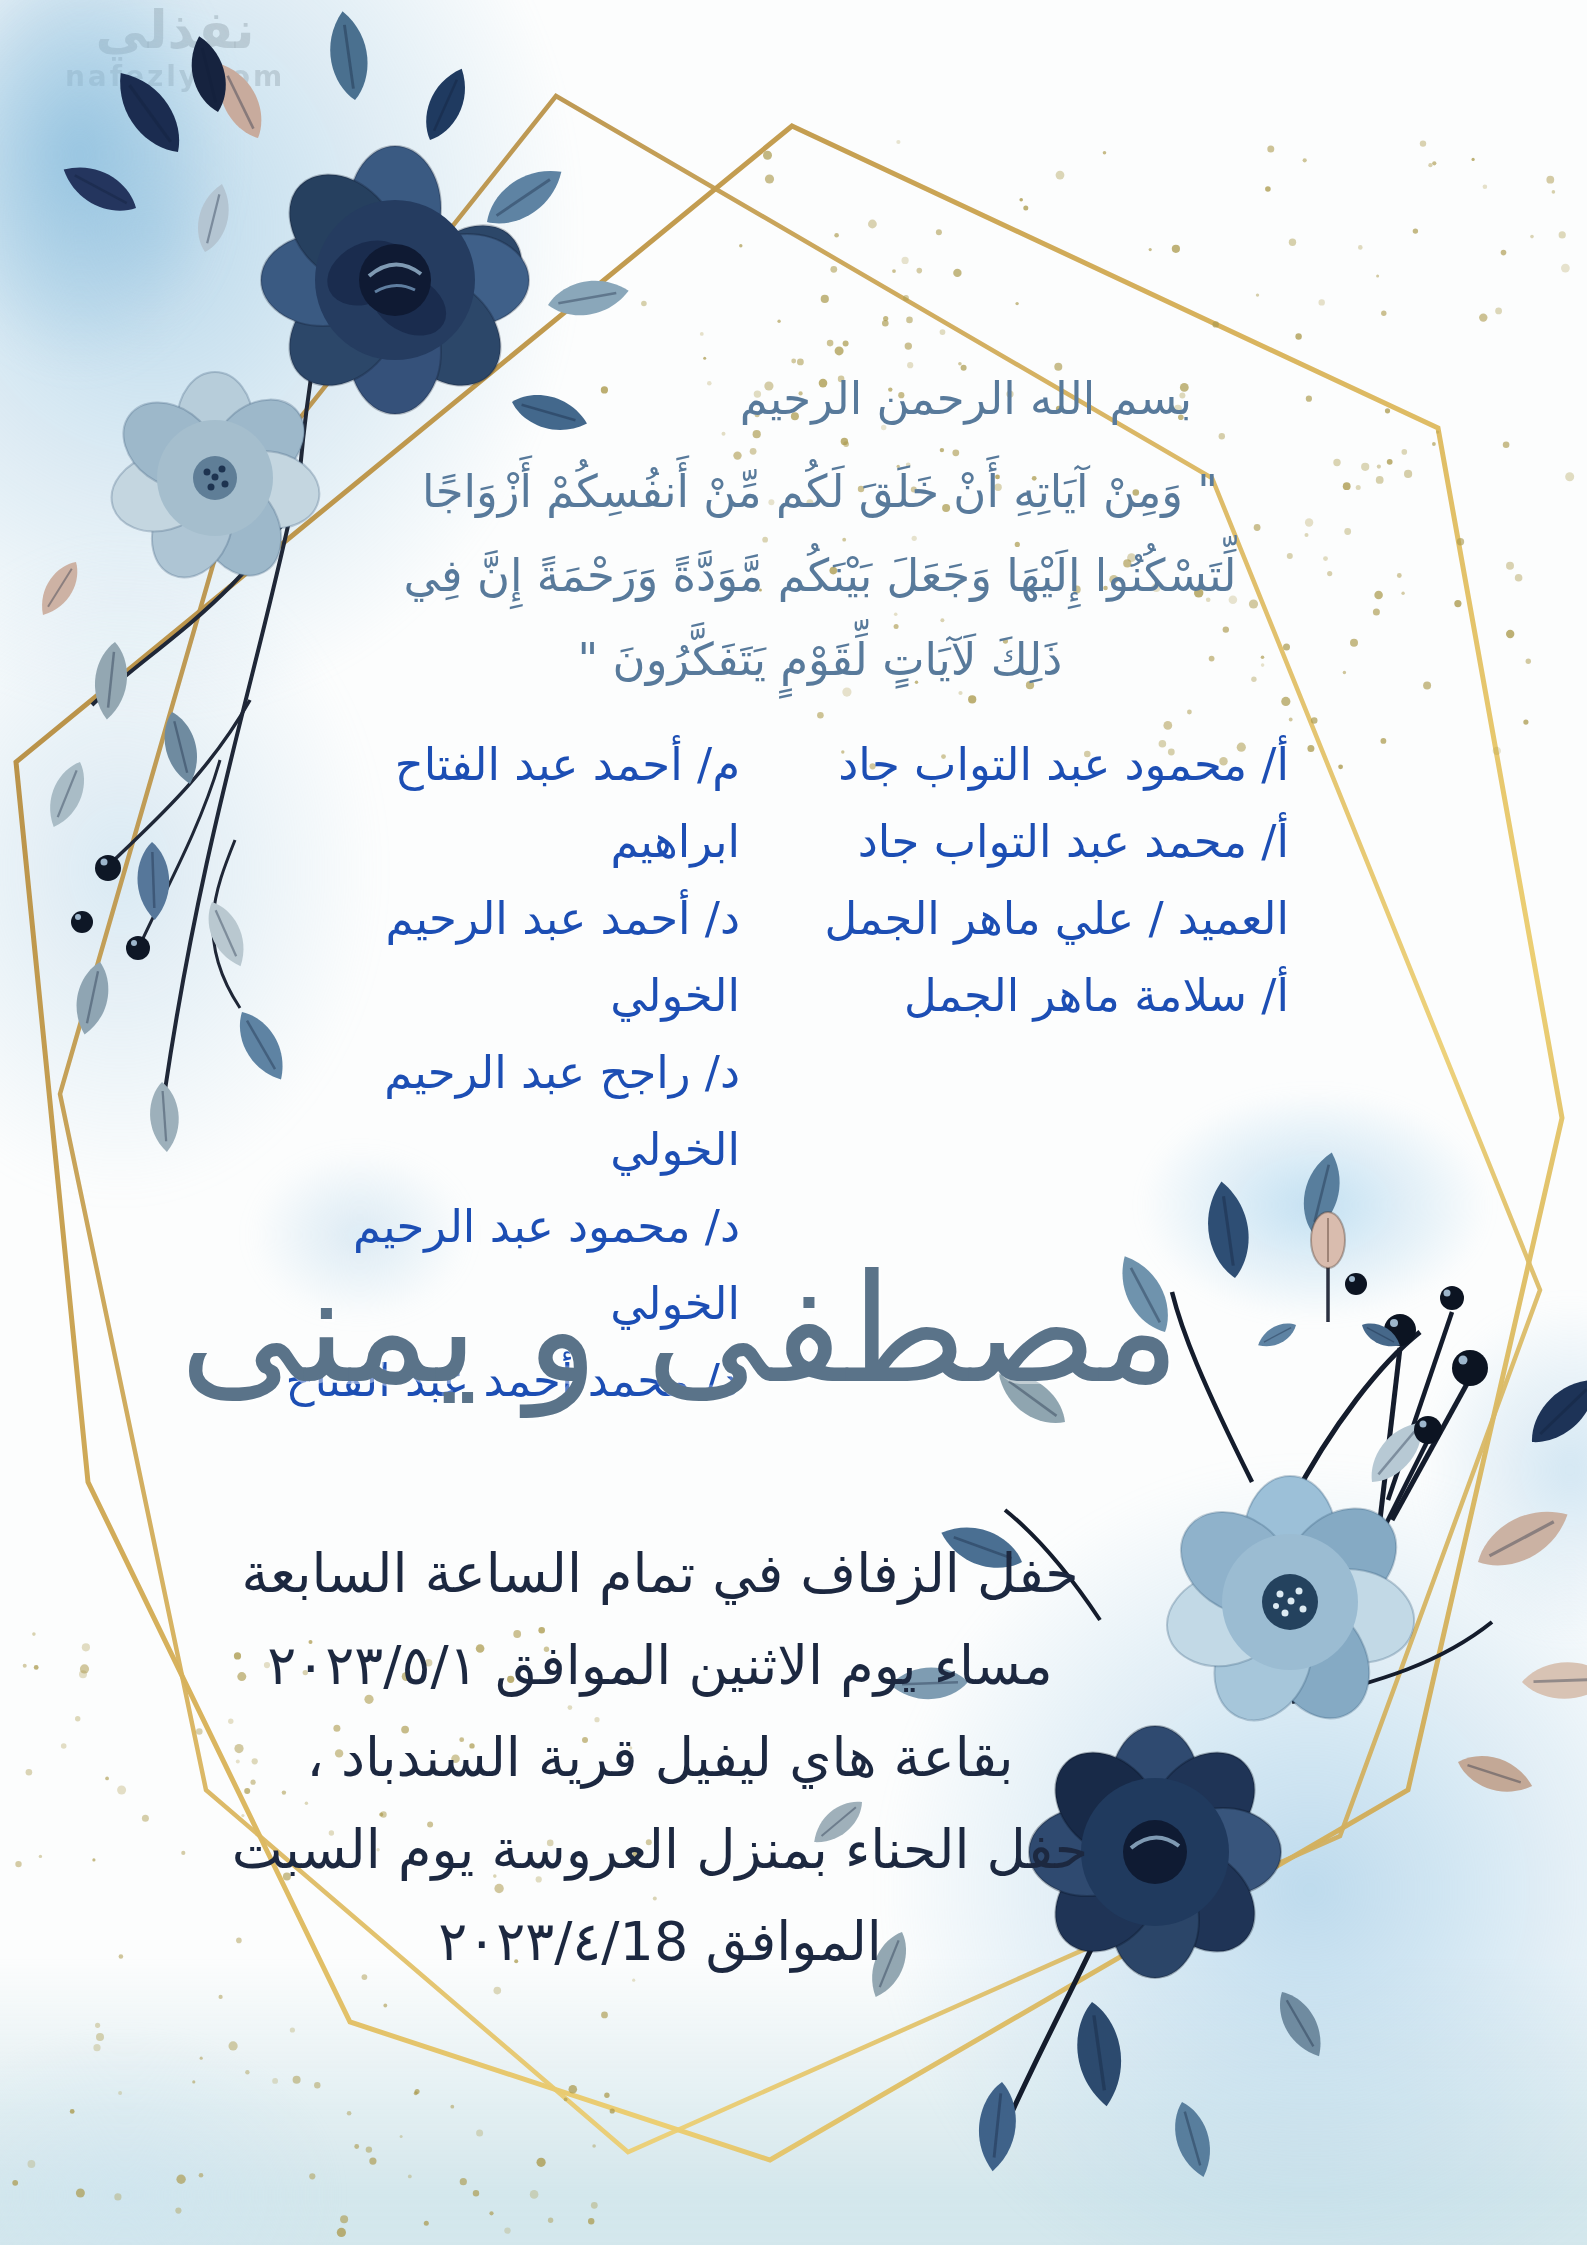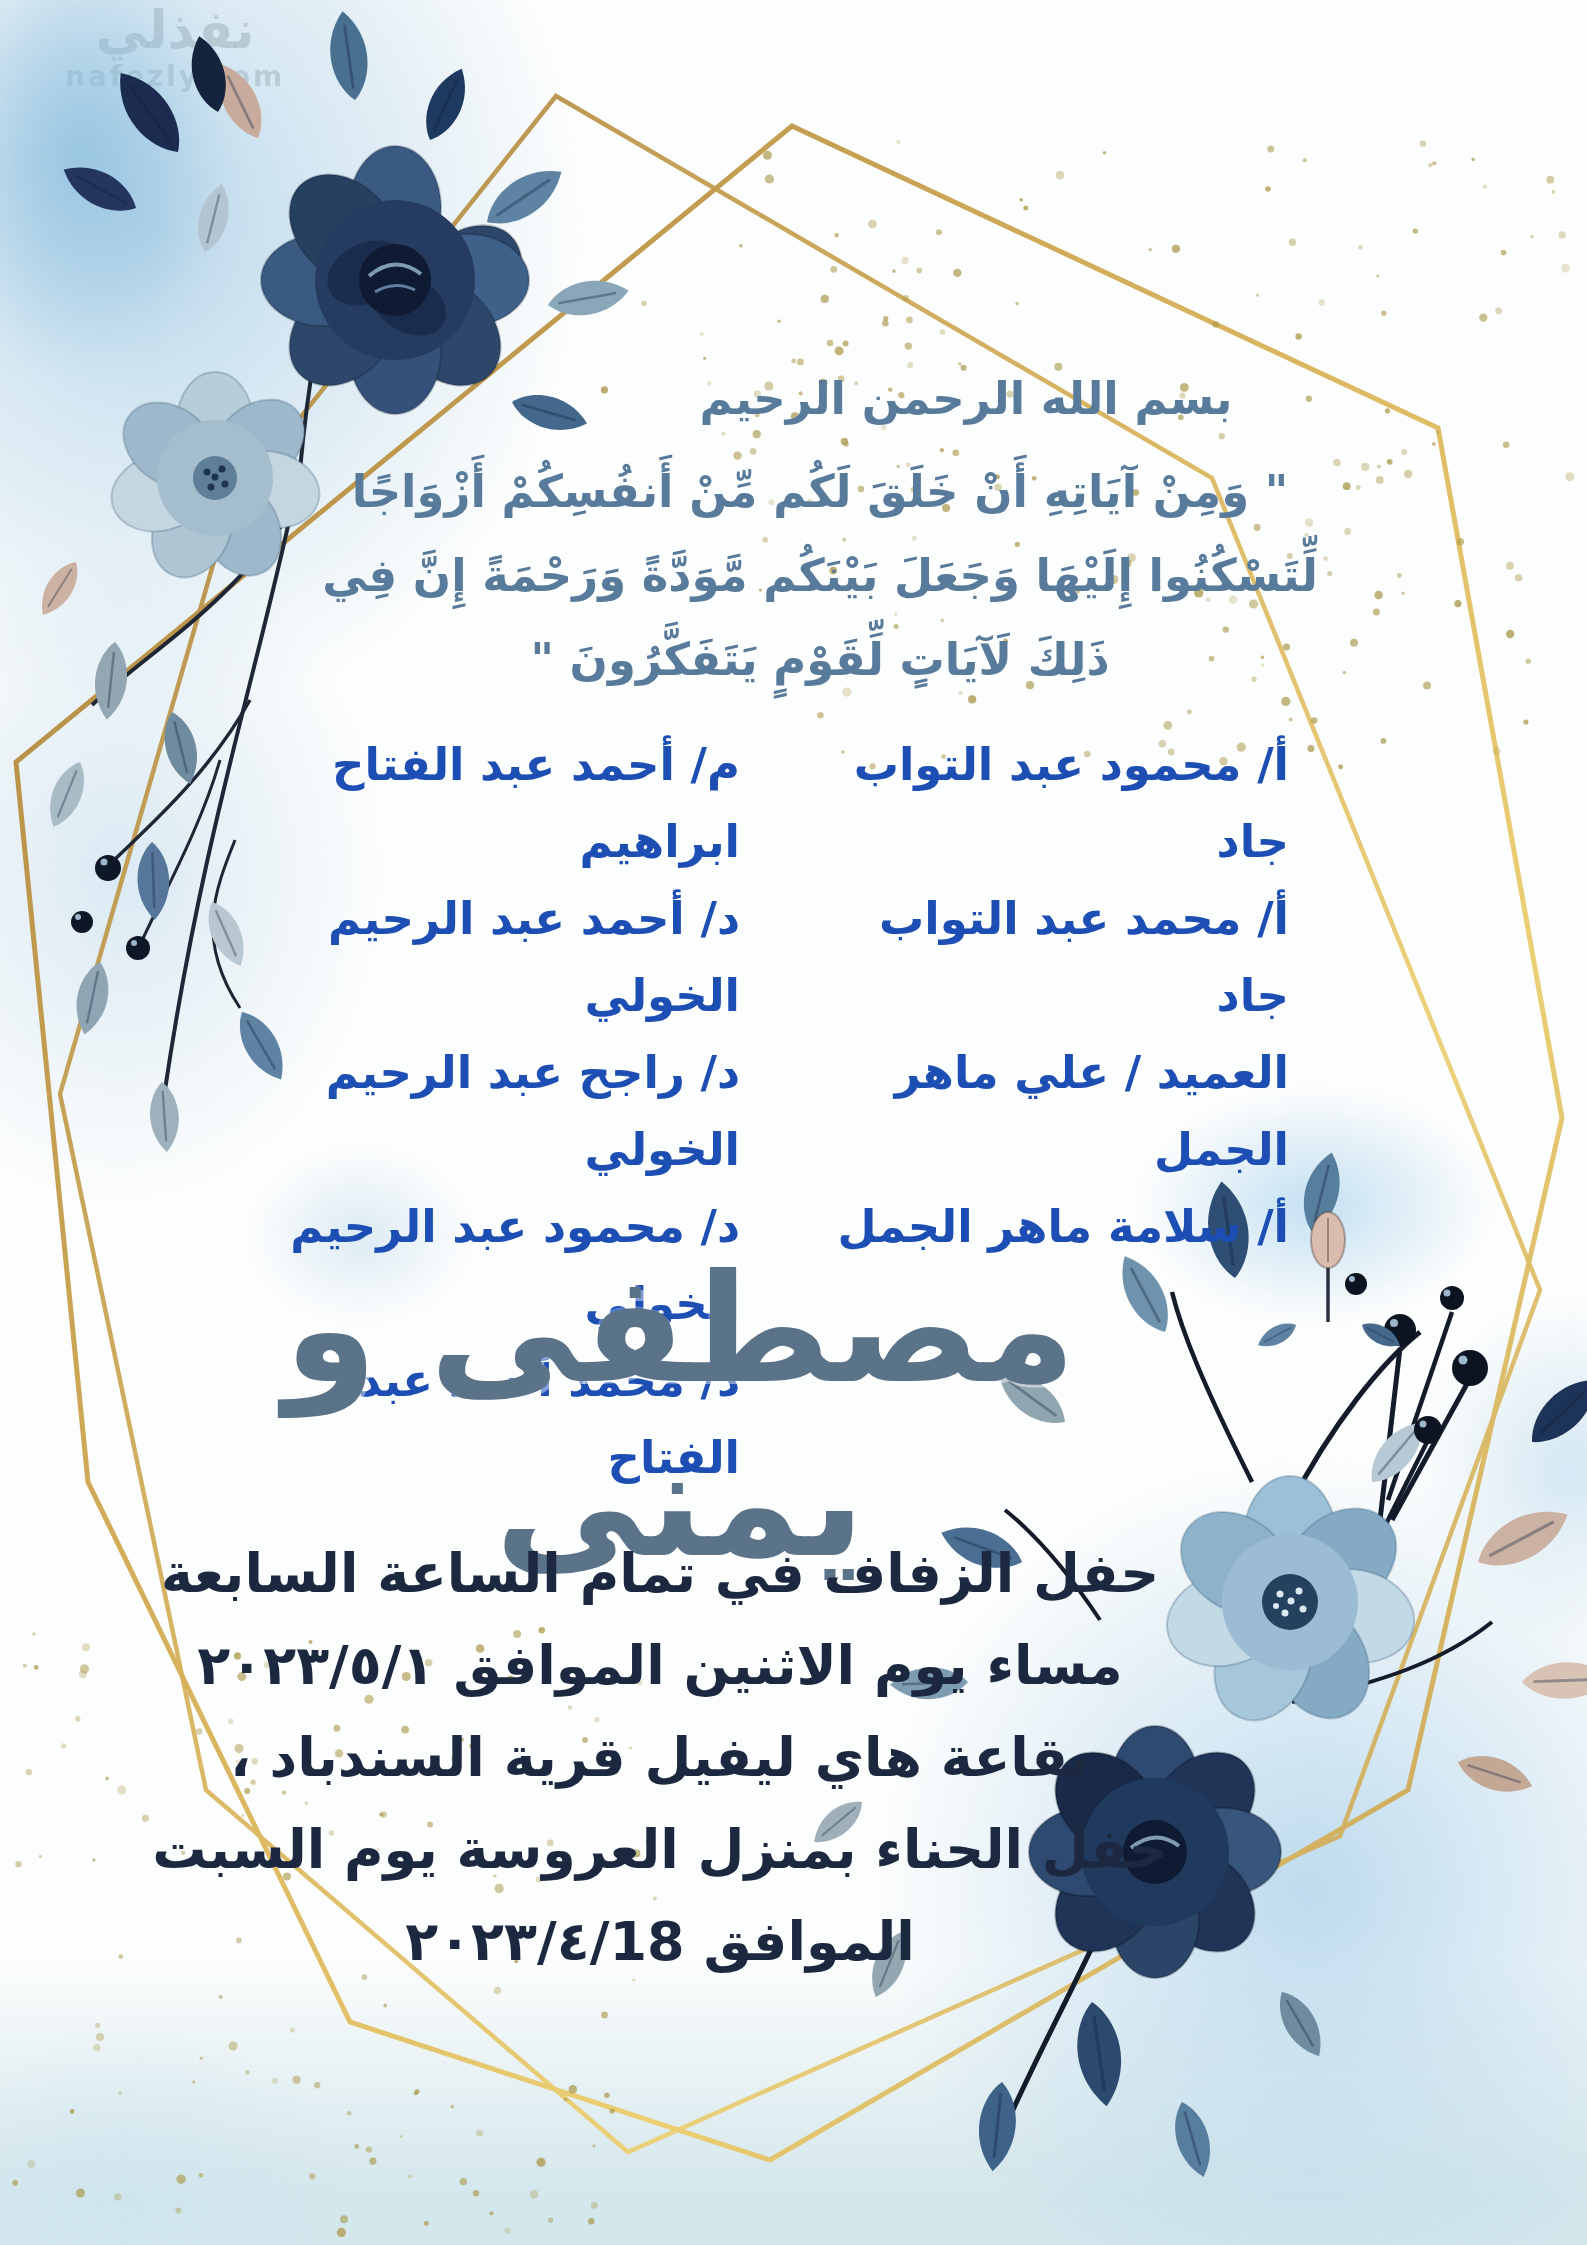--- a/index.html
+++ b/index.html
@@ -23,21 +23,21 @@
     background:linear-gradient(to bottom,rgba(196,222,229,0),rgba(196,222,229,.72) 45%,rgba(205,227,236,.85));filter:blur(6px);}
   .w-bottomright{left:880px;top:1460px;width:860px;height:860px;
     background:radial-gradient(closest-side,rgba(160,203,230,.68),rgba(160,203,230,0));filter:blur(10px);}
   .w-rightmid{left:1420px;top:1300px;width:300px;height:340px;
     background:radial-gradient(closest-side,rgba(172,209,233,.5),rgba(172,209,233,0));filter:blur(10px);}
   .w-bottomleft{left:-90px;top:2030px;width:430px;height:330px;
     background:radial-gradient(closest-side,rgba(205,228,240,.6),rgba(205,228,240,0));filter:blur(8px);}
 
   svg.art{position:absolute;left:0;top:0;}
 
-  .txt{position:absolute;direction:rtl;font-weight:bold;text-align:center;}
+  .txt{position:absolute;direction:rtl;font-weight:normal;text-align:center;}
   .basmala{left:320px;top:372px;width:1140px;font-size:45px;color:#587a9b;transform:translateX(76px);}
   .verse{left:250px;top:450px;width:1140px;font-size:45px;line-height:84px;color:#587a9b;}
   .names{width:470px;font-size:45px;line-height:77px;color:#1c4eb4;text-align:right;}
   .names-right{right:298px;top:726px;}
   .names-left{right:847px;top:726px;}
   .invite-line{left:220px;top:1152px;width:1280px;font-size:53px;color:#1e2a46;letter-spacing:1px;}
   .couple{left:80px;top:1242px;width:1200px;font-size:150px;color:#5a7389;
     text-shadow:3px 3px 0 rgba(255,255,255,.45), -2px -2px 0 rgba(255,255,255,.25);}
   .details{left:120px;top:1528px;width:1080px;font-size:54px;line-height:92px;color:#1c2840;}
   .watermark{left:470px;top:2138px;width:350px;text-align:center;direction:rtl;}

